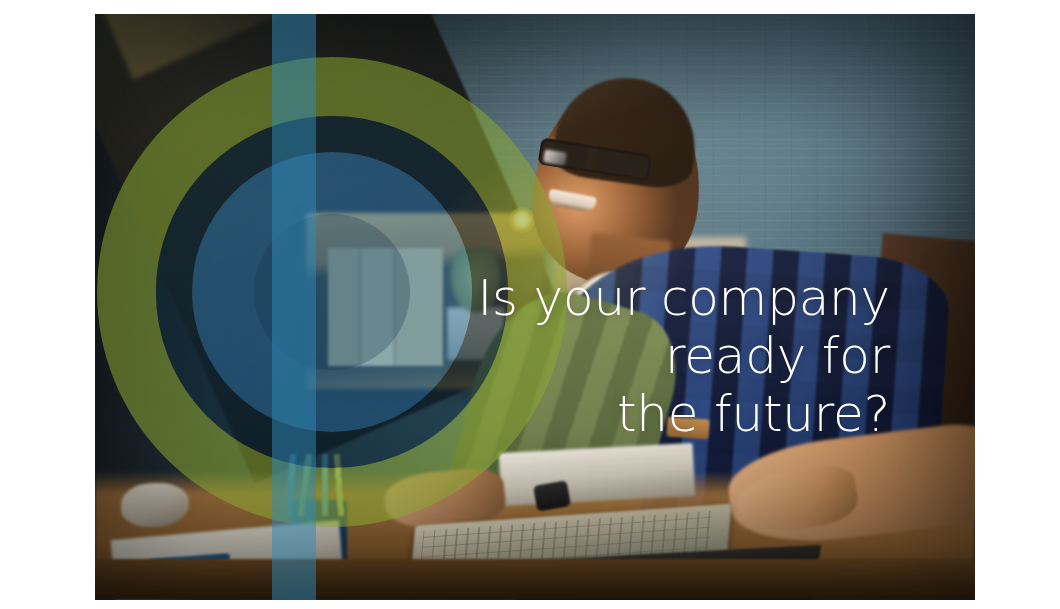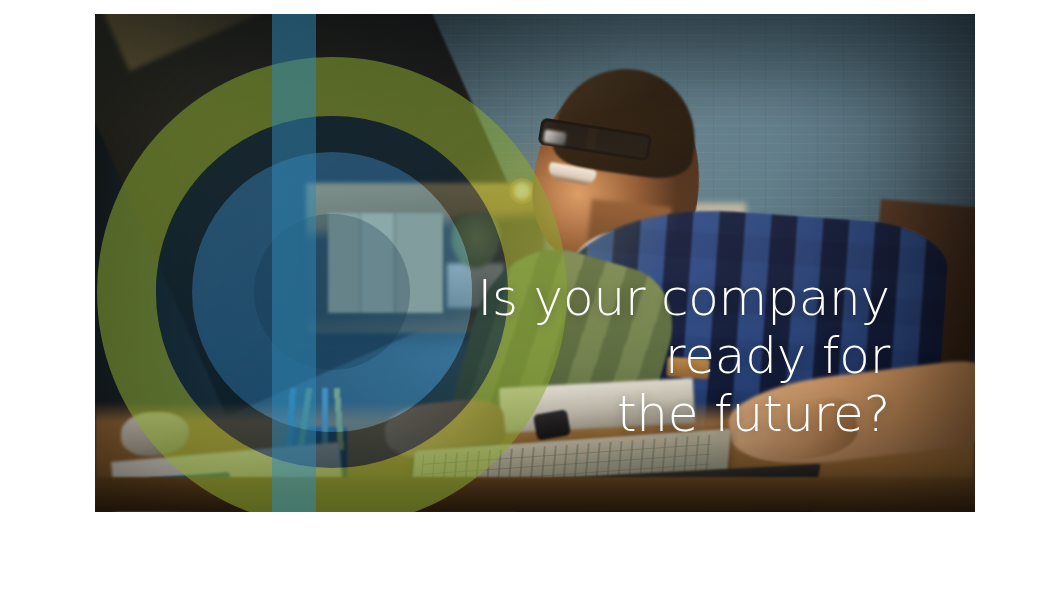--- a/index.html
+++ b/index.html
@@ -21,21 +21,21 @@
     height: 609px;
     background: #ffffff;
   }
 
   
   #photo-slide {
     position: absolute;
     left: 95px;
     top: 14px;
     width: 880px;
-    height: 498px;
+    height: 586px;
     overflow: hidden;
     background: #1d2a33;
   }
 
   .photo-layer {
     position: absolute;
     inset: 0;
   }
 
   

